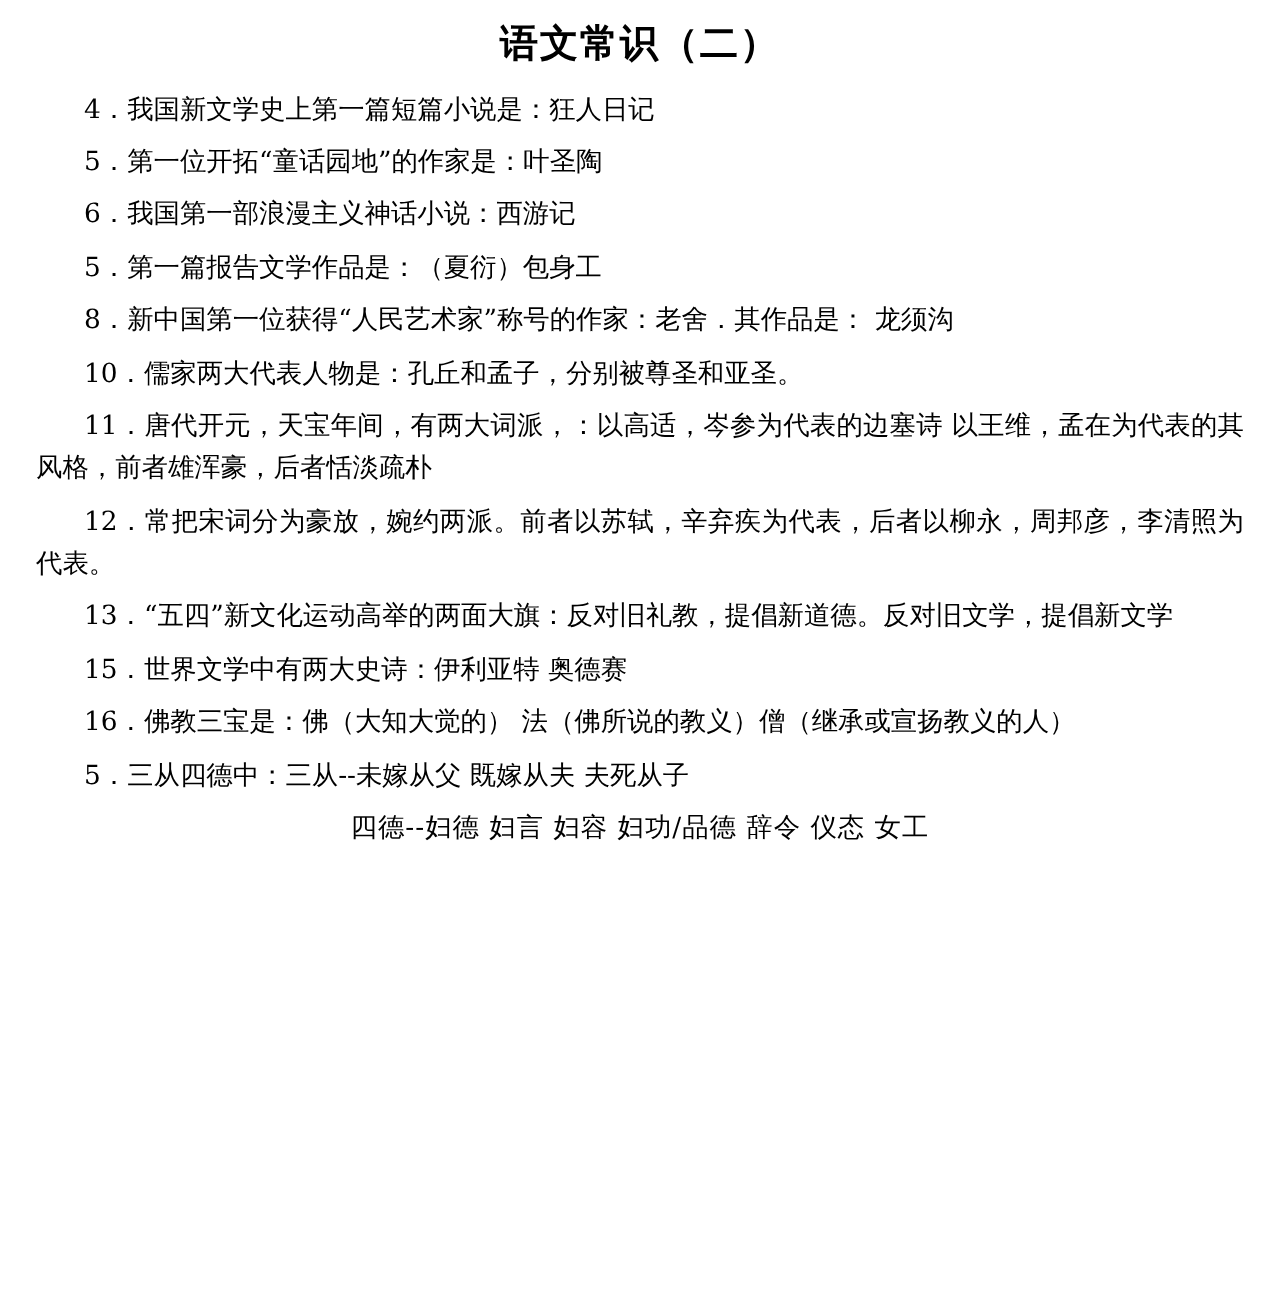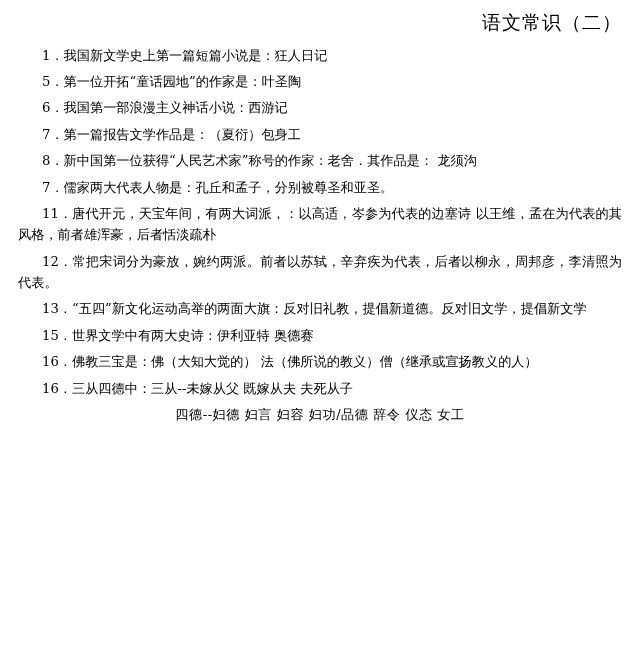--- a/index.html
+++ b/index.html
@@ -15,23 +15,23 @@
     overflow: hidden;
   }
   .page {
     width: 640px;
     height: 648px;
     box-sizing: border-box;
     padding: 6px 18px 0 18px;
     position: relative;
   }
   .doc-title {
-    text-align: right;
+    text-align: center;
     font-family: "DejaVu Serif", "Liberation Serif", serif;
-    font-weight: normal;
+    font-weight: bold;
     font-size: 19px;
     letter-spacing: 1px;
     margin: 4px 0 10px 0;
     line-height: 1.3;
   }
   .body-text {
     font-family: "DejaVu Serif", "Liberation Serif", serif;
     font-size: 13.2px;
     line-height: 1.0;
   }
@@ -49,28 +49,28 @@
   }
 </style>
 </head>
 <body>
 
 <div class="page">
 
   <div class="doc-title">语文常识（二）</div>
 
   <div class="body-text">
-    <p class="para">1．我国新文学史上第一篇短篇小说是：狂人日记</p>
+    <p class="para">4．我国新文学史上第一篇短篇小说是：狂人日记</p>
     <p class="para">5．第一位开拓“童话园地”的作家是：叶圣陶</p>
     <p class="para">6．我国第一部浪漫主义神话小说：西游记</p>
-    <p class="para">7．第一篇报告文学作品是：（夏衍）包身工</p>
+    <p class="para">5．第一篇报告文学作品是：（夏衍）包身工</p>
     <p class="para">8．新中国第一位获得“人民艺术家”称号的作家：老舍．其作品是： 龙须沟</p>
-    <p class="para">7．儒家两大代表人物是：孔丘和孟子，分别被尊圣和亚圣。</p>
+    <p class="para">10．儒家两大代表人物是：孔丘和孟子，分别被尊圣和亚圣。</p>
     <p class="para">11．唐代开元，天宝年间，有两大词派，：以高适，岑参为代表的边塞诗 以王维，孟在为代表的其风格，前者雄浑豪，后者恬淡疏朴</p>
     <p class="para">12．常把宋词分为豪放，婉约两派。前者以苏轼，辛弃疾为代表，后者以柳永，周邦彦，李清照为代表。</p>
     <p class="para">13．“五四”新文化运动高举的两面大旗：反对旧礼教，提倡新道德。反对旧文学，提倡新文学</p>
     <p class="para">15．世界文学中有两大史诗：伊利亚特 奥德赛</p>
     <p class="para">16．佛教三宝是：佛（大知大觉的） 法（佛所说的教义）僧（继承或宣扬教义的人）</p>
-    <p class="para">16．三从四德中：三从--未嫁从父 既嫁从夫 夫死从子</p>
+    <p class="para">5．三从四德中：三从--未嫁从父 既嫁从夫 夫死从子</p>
     <p class="para centered">四德--妇德 妇言 妇容 妇功/品德 辞令 仪态 女工</p>
   </div>
 
 </div>
 
 </body></html>

